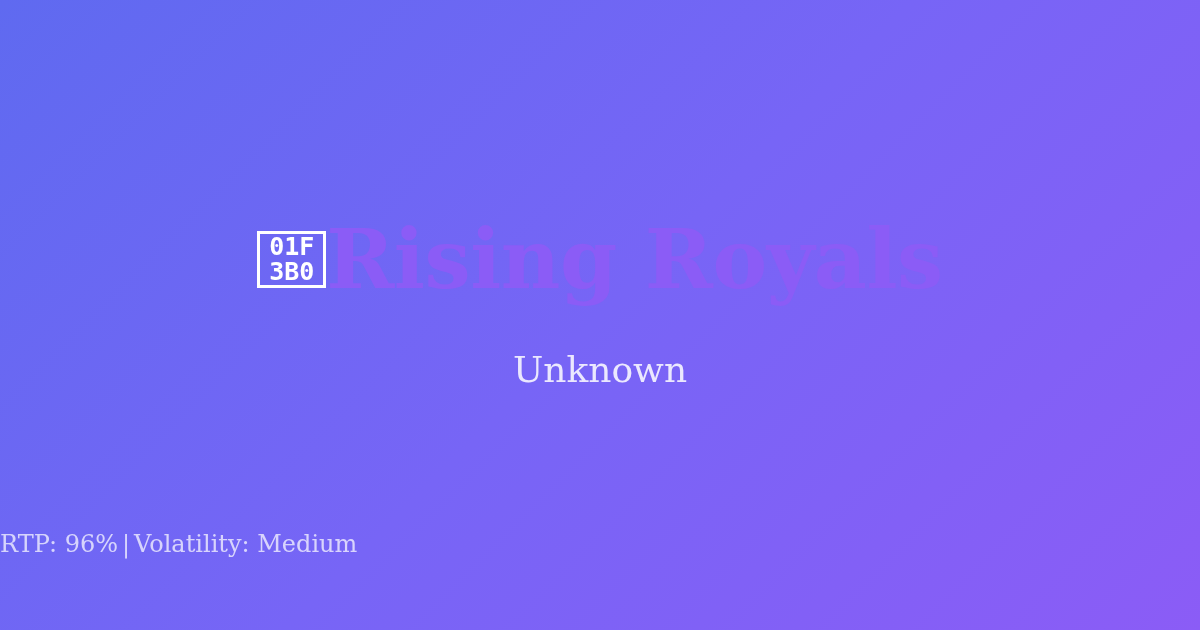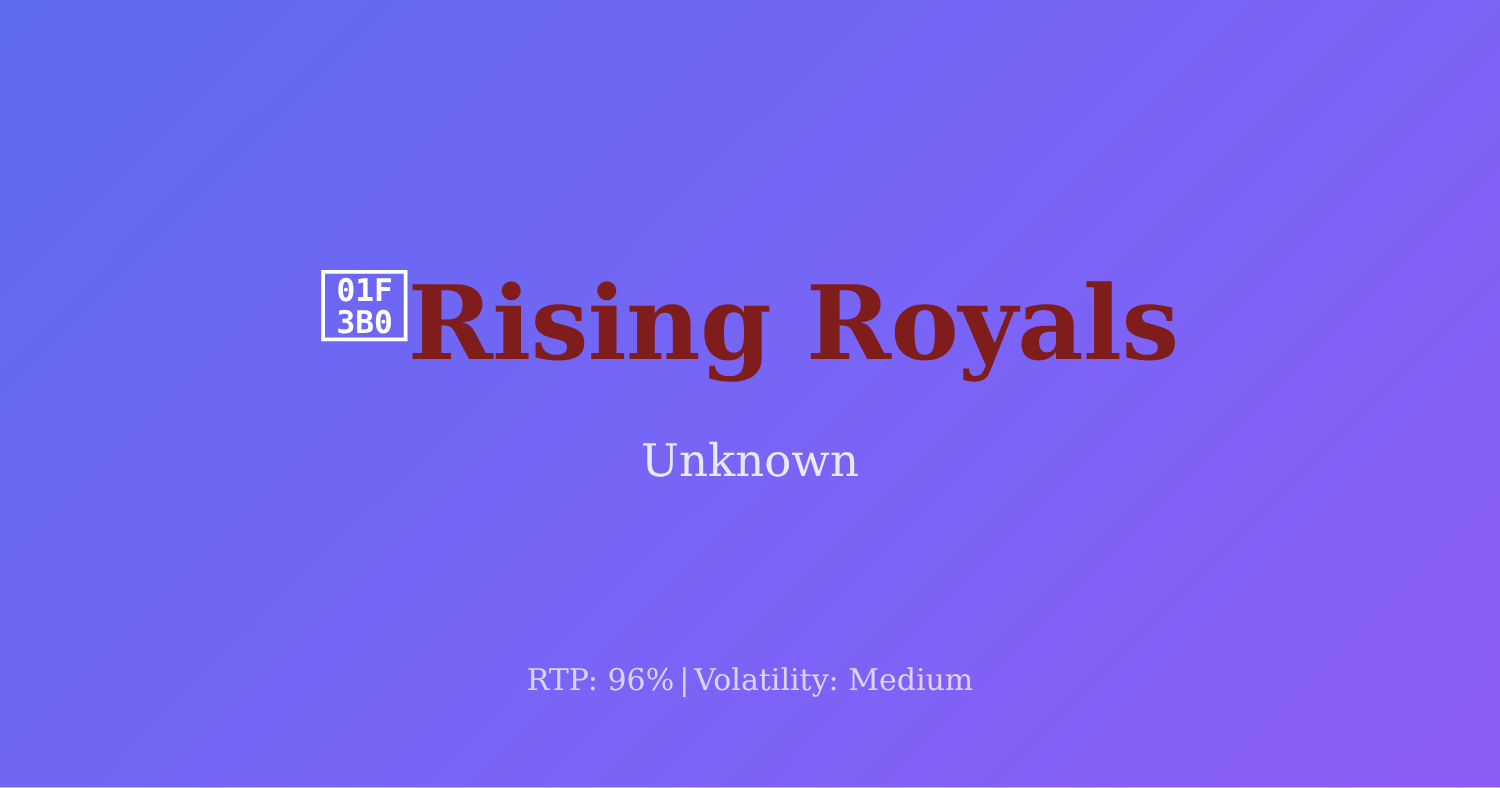--- a/index.html
+++ b/index.html
@@ -23,21 +23,21 @@
     height: 630px;
     display: flex;
     flex-direction: column;
     align-items: center;
     justify-content: center;
   }
 
   
   .title-row {
     display: flex;
-    align-items: flex-start;
+    align-items: center;
     justify-content: center;
     margin-top: -22px;
   }
 
   
   .tofu-glyph {
     display: inline-flex;
     flex-direction: column;
     align-items: center;
     justify-content: center;
@@ -55,21 +55,21 @@
     line-height: 25px;
     letter-spacing: 0px;
     color: #ffffff;
     display: block;
   }
 
   .game-title {
     font-family: "DejaVu Serif", "Liberation Serif", serif;
     font-size: 82px;
     font-weight: 700;
-    color: #7f1d1d;
+    color: #8b5cf6;
     line-height: 1.05;
     letter-spacing: -0.5px;
     white-space: nowrap;
   }
 
   
   .provider {
     margin-top: 46px;
     font-family: "DejaVu Serif", "Liberation Serif", serif;
     font-size: 36px;
@@ -78,21 +78,21 @@
     line-height: 1.2;
     white-space: nowrap;
   }
 
   
   .stats-footer {
     position: absolute;
     left: 0;
     right: 0;
     top: 530px;
-    text-align: center;
+    text-align: left;
     font-family: "DejaVu Serif", "Liberation Serif", serif;
     font-size: 24px;
     font-weight: 400;
     color: rgba(255, 255, 255, 0.72);
     line-height: 1.2;
     white-space: nowrap;
   }
   .stats-footer .stat-sep {
     padding: 0 4px;
   }

